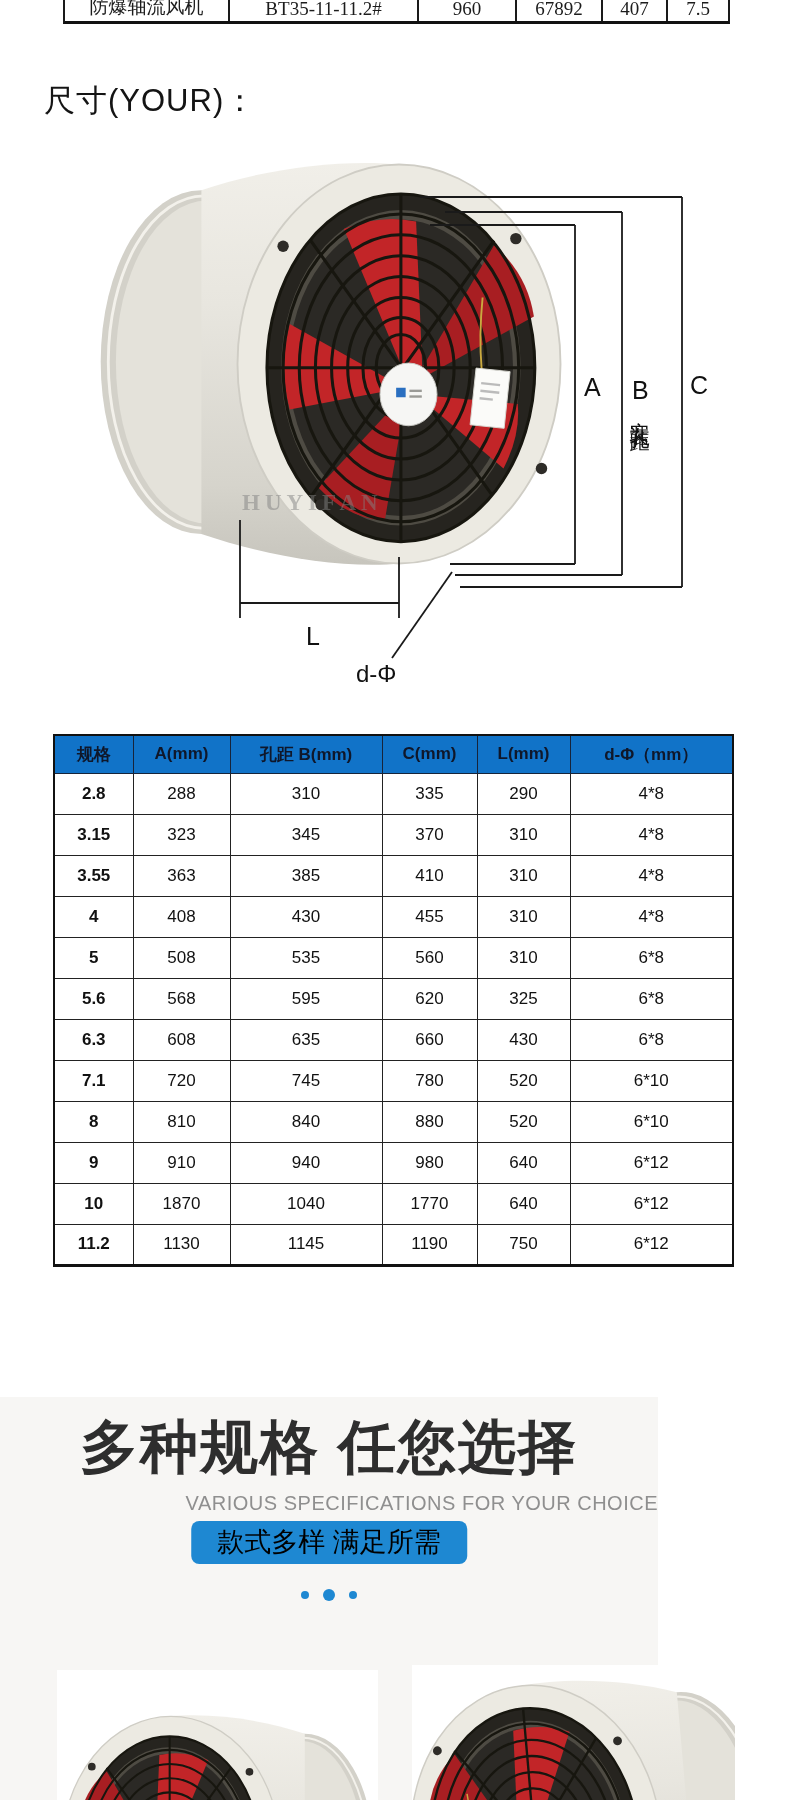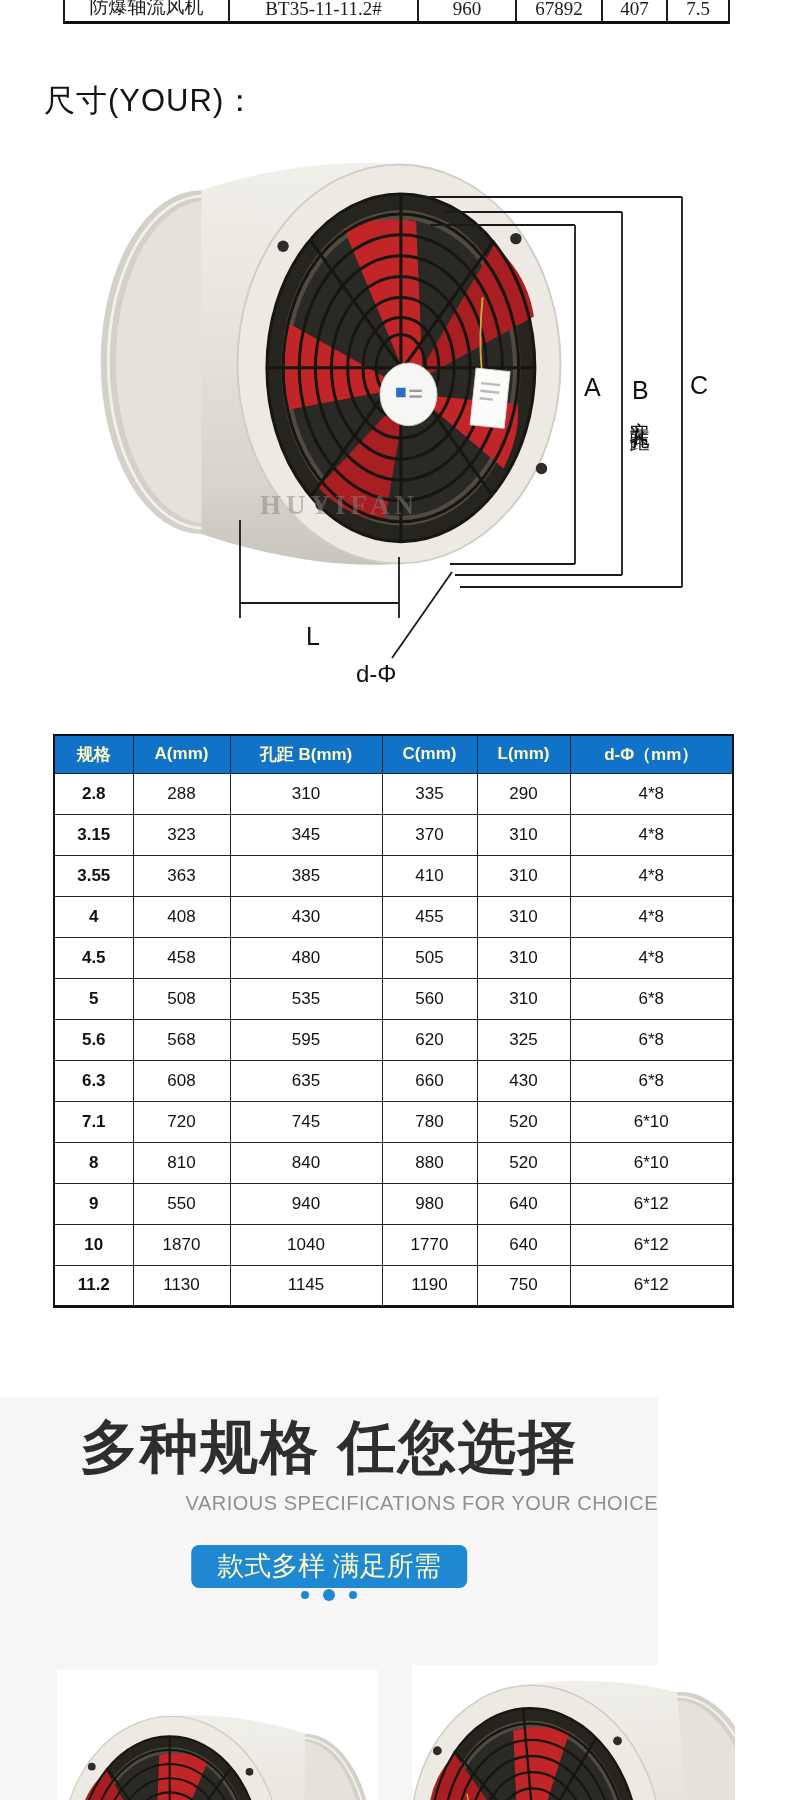--- a/index.html
+++ b/index.html
@@ -24,39 +24,39 @@
   
   .size-heading{position:absolute;left:44px;top:80px;font-size:31px;color:#141414;letter-spacing:1px;}
 
   
   .scene{position:absolute;left:0;top:140px;width:790px;height:565px;}
   .fan-main{position:absolute;left:95px;top:15px;width:475px;height:437px;}
   .dims{position:absolute;left:0;top:0;width:790px;height:565px;pointer-events:none;}
   .dim-label{position:absolute;font-size:25px;color:#111;font-weight:400;}
   .dim-label-vert{position:absolute;left:627px;top:266px;font-size:20px;color:#111;
                   writing-mode:vertical-rl;letter-spacing:4px;}
-  .watermark{position:absolute;left:260px;top:350px;font-family:"Liberation Serif",serif;
-             font-weight:700;font-size:27px;letter-spacing:5px;color:rgba(130,130,130,.5);}
+  .watermark{position:absolute;left:242px;top:350px;font-family:"Liberation Serif",serif;
+             font-weight:700;font-size:23px;letter-spacing:5px;color:rgba(130,130,130,.5);}
 
   
   .spec-table{position:absolute;left:53px;top:734px;width:681px;border-collapse:collapse;
               table-layout:fixed;border:2px solid #111;border-bottom:3px solid #111;}
-  .spec-table th{background:var(--table-header-bg,#1173c8);color:#fef9c3;font-size:17px;font-weight:700;
+  .spec-table th{background:var(--table-header-bg,#1173c8);color:#0f172a;font-size:17px;font-weight:700;
                  height:38px;border:1px solid #17243a;padding:0;text-align:center;}
   .spec-table td{height:41px;border:1px solid #222;text-align:center;font-size:17px;color:#111;padding:0;}
   .spec-table td:first-child{font-weight:700;}
 
   
   .promo-band{position:absolute;left:0;top:1397px;width:658px;height:403px;background:#f7f6f4;}
   .promo-title{position:absolute;left:0;top:12px;width:100%;text-align:center;font-size:58px;
                font-weight:700;color:#2e2e2e;letter-spacing:2px;}
   .promo-subtitle{position:absolute;left:0;top:95px;width:100%;text-align:right;font-size:20px;
                   color:#8f8f8f;letter-spacing:0.5px;}
-  .promo-badge{position:absolute;top:148px;left:50%;transform:translateX(-50%);height:43px;
-               line-height:43px;padding:0 26px;background:var(--promo-accent,#1e88d2);color:#fef9c3;
+  .promo-badge{position:absolute;top:124px;left:50%;transform:translateX(-50%);height:43px;
+               line-height:43px;padding:0 26px;background:var(--promo-accent,#1e88d2);color:#000000;
                font-size:27px;border-radius:8px;white-space:nowrap;}
   .promo-dots{position:absolute;top:192px;left:0;width:100%;display:flex;justify-content:center;
               align-items:center;gap:14px;}
   .dot{background:var(--promo-accent,#1e88d2);border-radius:50%;width:8px;height:8px;}
   .dot.big{width:12px;height:12px;}
 
   
   .card{position:absolute;background:#fff;overflow:hidden;}
   .card-left{left:57px;top:273px;width:321px;height:130px;}
   .card-right{left:412px;top:268px;width:323px;height:135px;}
@@ -227,28 +227,20 @@
         </tr>
         <tr>
           <td>4</td>
           <td>408</td>
           <td>430</td>
           <td>455</td>
           <td>310</td>
           <td>4*8</td>
         </tr>
         <tr>
-          <td>4.5</td>
-          <td>458</td>
-          <td>480</td>
-          <td>505</td>
-          <td>310</td>
-          <td>4*8</td>
-        </tr>
-        <tr>
           <td>5</td>
           <td>508</td>
           <td>535</td>
           <td>560</td>
           <td>310</td>
           <td>6*8</td>
         </tr>
         <tr>
           <td>5.6</td>
           <td>568</td>
@@ -276,21 +268,21 @@
         <tr>
           <td>8</td>
           <td>810</td>
           <td>840</td>
           <td>880</td>
           <td>520</td>
           <td>6*10</td>
         </tr>
         <tr>
           <td>9</td>
-          <td>550</td>
+          <td>910</td>
           <td>940</td>
           <td>980</td>
           <td>640</td>
           <td>6*12</td>
         </tr>
         <tr>
           <td>10</td>
           <td>1870</td>
           <td>1040</td>
           <td>1770</td>

